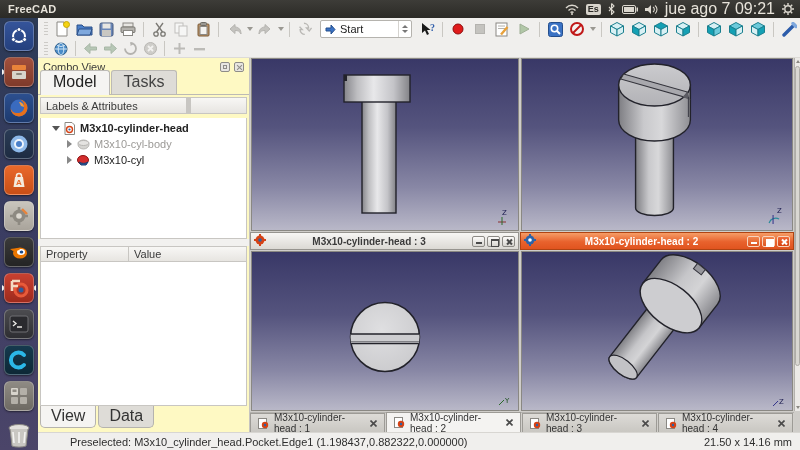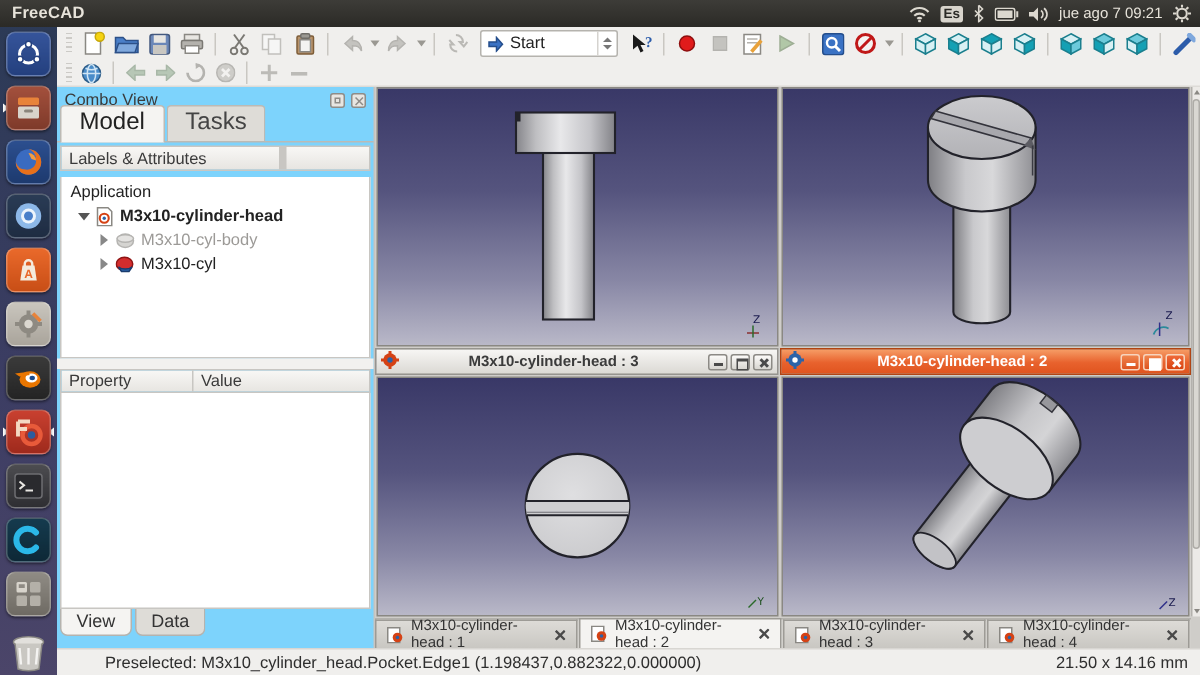--- a/index.html
+++ b/index.html
@@ -6,21 +6,21 @@
   html,body { width:800px; height:450px; overflow:hidden; }
   body { font-family:"Liberation Sans","DejaVu Sans",sans-serif; background:#efeeec; position:relative; font-size:11px; color:#333; }
 
   
   #topbar { position:absolute; left:0; top:0; width:800px; height:18px;
     background:linear-gradient(#3d3c38,#2b2a26); color:#e7e3da; display:flex; align-items:center; z-index:50; }
   #topbar .wtitle { font-weight:bold; font-size:11px; padding-left:8px; letter-spacing:.2px; }
   #tray { margin-left:auto; display:flex; align-items:center; gap:7px; padding-right:6px; }
   #tray svg { display:block; }
   .kb { background:#d8d4cc; color:#2b2a26; font-size:9px; font-weight:bold; padding:0 2px; border-radius:2px; line-height:11px; }
-  .clock { font-size:10px; color:#e7e3da; }
+  .clock { font-size:16px; color:#e7e3da; }
 
   
   #launcher { position:absolute; left:0; top:18px; width:38px; height:432px;
     background:linear-gradient(#2c3a56,#3c3d63 55%,#4b4569); display:flex; flex-direction:column; align-items:center; padding-top:2px; gap:4px; z-index:40; }
   .litem { position:relative; width:32px; height:32px; flex:0 0 auto; }
   .ltile { position:absolute; inset:1px; border-radius:6px; border:1px solid rgba(255,255,255,.25); box-shadow:0 1px 2px rgba(0,0,0,.5); display:flex; align-items:center; justify-content:center; overflow:hidden; }
   .ind { position:absolute; top:13px; width:0; height:0; border-top:3px solid transparent; border-bottom:3px solid transparent; }
   .ind.l { left:-1px; border-left:4px solid #fff; }
   .ind.r { right:-1px; border-right:4px solid #fff; }
   .spacer { flex:1; }
@@ -35,21 +35,21 @@
     background:repeating-linear-gradient(#bdbbb6 0 1px,transparent 1px 3px); opacity:.7; }
   .drop { width:9px; height:20px; display:flex; align-items:center; justify-content:center; flex:0 0 auto; }
   .drop i { width:0; height:0; border-left:3px solid transparent; border-right:3px solid transparent; border-top:4px solid #9a9892; }
   .combo { height:18px; width:96px; background:#fff; border:1px solid #b5b3ae; border-radius:2px; display:flex; align-items:center; gap:4px; padding-left:4px; margin:0 4px; }
   .combo .lbl { font-size:11px; color:#222; flex:1; }
   .spin { width:13px; height:16px; border-left:1px solid #d5d3cf; display:flex; flex-direction:column; align-items:center; justify-content:center; gap:2px; }
   .spin i { width:0; height:0; border-left:3px solid transparent; border-right:3px solid transparent; }
   .spin .up { border-bottom:3px solid #777; } .spin .dn { border-top:3px solid #777; }
 
   
-  #combo-view { position:absolute; left:38px; top:58px; width:212px; height:374px; background:#7dd3fc; border-right:1px solid #c6c4c0; }
+  #combo-view { position:absolute; left:38px; top:58px; width:212px; height:374px; background:#fef9c3; border-right:1px solid #c6c4c0; }
   .dock-title { height:17px; display:flex; align-items:center; padding:0 5px; color:#3a3a3a; }
   .dock-btns { margin-left:auto; display:flex; gap:4px; }
   .dkb { width:10px; height:10px; border:1px solid #8e8c88; border-radius:2px; position:relative; background:#e8e6e2; }
   .dkb.float:after { content:""; position:absolute; inset:2px; border:1px solid #8e8c88; }
   .dkb.close:before,.dkb.close:after { content:""; position:absolute; left:1px; top:4px; width:7px; height:1px; background:#8e8c88; }
   .dkb.close:before { transform:rotate(45deg);} .dkb.close:after { transform:rotate(-45deg);}
   .tabrow { display:flex; align-items:flex-end; height:20px; padding-left:2px; border-bottom:1px solid #bcbab5; }
   .qtab { padding:2px 12px 3px; font-size:16px; border:1px solid #bcbab5; border-bottom:none; border-radius:3px 3px 0 0; background:#dedcd7; color:#444; margin-right:1px; }
   .qtab.active { background:#f5f4f2; color:#222; position:relative; top:1px; padding-bottom:4px; }
   .treeheader { height:17px; margin:2px 2px 0; background:linear-gradient(#f8f7f5,#e7e5e1); border:1px solid #c8c6c2; display:flex; align-items:center; font-size:11px; color:#3a3a3a;gap:21px; }
@@ -62,21 +62,21 @@
   .twig.closed i { width:0; height:0; border-top:4px solid transparent; border-bottom:4px solid transparent; border-left:5px solid #888; }
   .ticon { width:13px; height:13px; margin:0 4px 0 3px; flex:0 0 auto; }
   .gray { color:#9c9a97; }
   .bold { font-weight:bold; }
   .vsplit { position:absolute; left:0; right:0; bottom:186px; height:7px; background:#f2f1ef; }
   .prophead { position:absolute; left:2px; right:2px; bottom:170px; height:16px; background:linear-gradient(#f8f7f5,#e7e5e1); border:1px solid #c8c6c2; display:flex; font-size:11px; color:#3a3a3a; align-items:center; }
   .prophead .c1 { width:88px; padding-left:5px; border-right:1px solid #c8c6c2; height:100%; display:flex; align-items:center; }
   .prophead .c2 { padding-left:5px; }
   #propbody { position:absolute; left:2px; right:2px; bottom:26px; top:calc(100% - 170px + 0px); background:#fff; border:1px solid #c8c6c2; border-top:none; }
   .bottabs { position:absolute; left:2px; bottom:8px; height:18px; display:flex; align-items:flex-start; }
-  .btab { font-size:12px; color:#333; border:1px solid #b5b3ae; border-top:none; padding:1px 10px 2px; border-radius:0 0 5px 5px; background:#dedcd7; margin-right:2px; }
+  .btab { font-size:16px; color:#333; border:1px solid #b5b3ae; border-top:none; padding:1px 10px 2px; border-radius:0 0 5px 5px; background:#dedcd7; margin-right:2px; }
   .btab.active { background:#f5f4f2; }
 
   
   #mdi { position:absolute; left:250px; top:58px; width:550px; height:374px; background:#cfcdc9; }
   .vp { position:absolute; border:1px solid #8a8883; background:linear-gradient(180deg,#393867 0%,#55547e 40%,#8887a5 75%,#b9b8c8 100%); }
   .vp svg { display:block; width:100%; height:100%; }
   #vp-tl { left:1px; top:0; width:268px; height:173px; }
   #vp-tr { left:271px; top:0; width:272px; height:173px; }
   #vp-bl { left:1px; top:193px; width:268px; height:160px; }
   #vp-br { left:271px; top:193px; width:272px; height:160px; }
@@ -541,23 +541,20 @@
   </div>
   <div class="tabrow">
     <span class="qtab active">Model</span>
     <span class="qtab">Tasks</span>
   </div>
   <div class="treeheader">
     <span>Labels &amp; Attributes</span>
       <span class="hdiv"></span>
   </div>
   <div id="tree">
-    <div class="trow" style="padding-left:6px">
-      <span>Application</span>
-    </div>
     <div class="trow" style="padding-left:10px">
       <span class="twig open">
           <i></i>
         </span>
       <span class="ticon"><svg width="13" height="13">
             <path d="M2,0.5 L9,0.5 L11.5,3 L11.5,12.5 L2,12.5 Z" fill="#fff" stroke="#8a8883"></path>
             <circle cx="6.5" cy="7.5" r="3" fill="none" stroke="#d54215" stroke-width="1.4"></circle>
             <circle cx="6.5" cy="7.5" r="1.1" fill="#2c63a8"></circle>
           </svg></span>
       <span class="bold">M3x10-cylinder-head</span>

